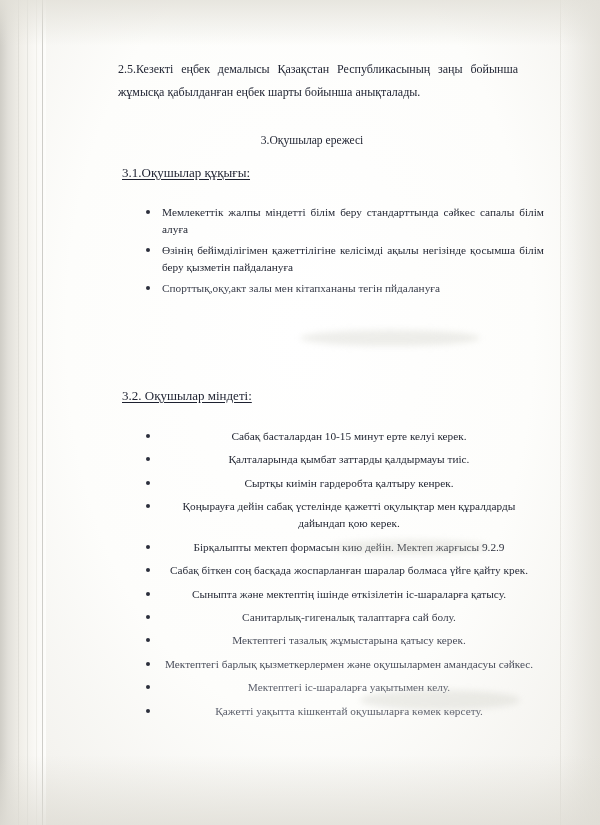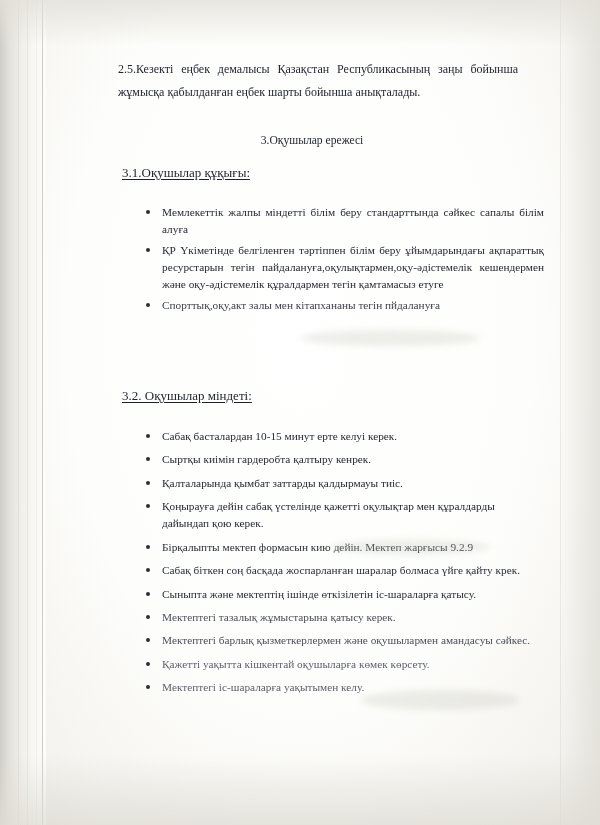--- a/index.html
+++ b/index.html
@@ -167,20 +167,21 @@
     margin-bottom: 4px;
     text-align: justify;
   }
   #list-duties {
     left: 128px;
     top: 412px;
     width: 392px;
   }
   #list-duties li {
     margin-bottom: 6.5px;
+    text-align: center;
   }
 
   
   .fade-1 { color: #2a2e3b; }
   .fade-2 { color: #3a3e4b; }
   .fade-3 { color: #4b4f5c; }
   .fade-4 { color: #5d616d; }
 
   
   .smudge {
@@ -211,40 +212,41 @@
     <div class="para" id="section-heading">
       <span>3.Оқушылар ережесі</span>
     </div>
 
     <div class="subheading" id="sub-1">
       <span>3.1.Оқушылар құқығы:</span>
     </div>
 
     <ul class="bullet-list" id="list-rights">
       <li><span>Мемлекеттік жалпы міндетті білім беру стандарттында сәйкес сапалы білім алуға</span></li>
-      <li><span>ҚР Үкіметінде белгіленген тәртіппен білім беру ұйымдарындағы ақпараттық ресурстарын тегін пайдалануға,оқулықтармен,оқу-әдістемелік кешендермен және оқу-әдістемелік құралдармен тегін қамтамасыз етуге</span></li>
+      <li><span>Өзінің бейімділігімен қажеттілігіне келісімді ақылы негізінде қосымша білім беру қызметін пайдалануға</span></li>
       <li class="fade-2"><span>Спорттық,оқу,акт залы мен кітапхананы тегін пйдалануға</span></li>
     </ul>
 
     <div class="subheading" id="sub-2">
       <span>3.2. Оқушылар міндеті:</span>
     </div>
 
     <ul class="bullet-list" id="list-duties">
       <li><span>Сабақ басталардан 10-15 минут ерте келуі керек.</span></li>
+      <li><span>Қалталарында қымбат заттарды қалдырмауы тиіс.</span></li>
       <li><span>Сыртқы киімін гардеробта қалтыру кенрек.</span></li>
-      <li><span>Қалталарында қымбат заттарды қалдырмауы тиіс.</span></li>
       <li><span>Қоңырауға дейін сабақ үстелінде қажетті оқулықтар мен құралдарды дайындап қою керек.</span></li>
       <li class="fade-1"><span>Бірқалыпты мектеп формасын кию дейін. Мектеп жарғысы 9.2.9</span></li>
       <li class="fade-1"><span>Сабақ біткен соң басқада жоспарланған шаралар болмаса үйге қайту крек.</span></li>
       <li class="fade-1"><span>Сыныпта және мектептің ішінде өткізілетін іс-шараларға қатысу.</span></li>
+      <li class="fade-2"><span>Санитарлық-гигеналық талаптарға сай болу.</span></li>
       <li class="fade-3"><span>Мектептегі тазалық жұмыстарына қатысу керек.</span></li>
       <li class="fade-3"><span>Мектептегі барлық қызметкерлермен және оқушылармен амандасуы сәйкес.</span></li>
+      <li class="fade-4"><span>Мектептегі іс-шараларға уақытымен келу.</span></li>
       <li class="fade-4"><span>Қажетті уақытта кішкентай оқушыларға көмек көрсету.</span></li>
-      <li class="fade-4"><span>Мектептегі іс-шараларға уақытымен келу.</span></li>
     </ul>
 
   </div>
 
   <div class="smudge" style="left:300px; top:330px; width:180px; height:16px;"></div>
   <div class="smudge" style="left:330px; top:540px; width:160px; height:14px;"></div>
   <div class="smudge" style="left:360px; top:690px; width:160px; height:20px;"></div>
 
   <div id="top-shadow"></div>
   <div id="right-shadow"></div>

